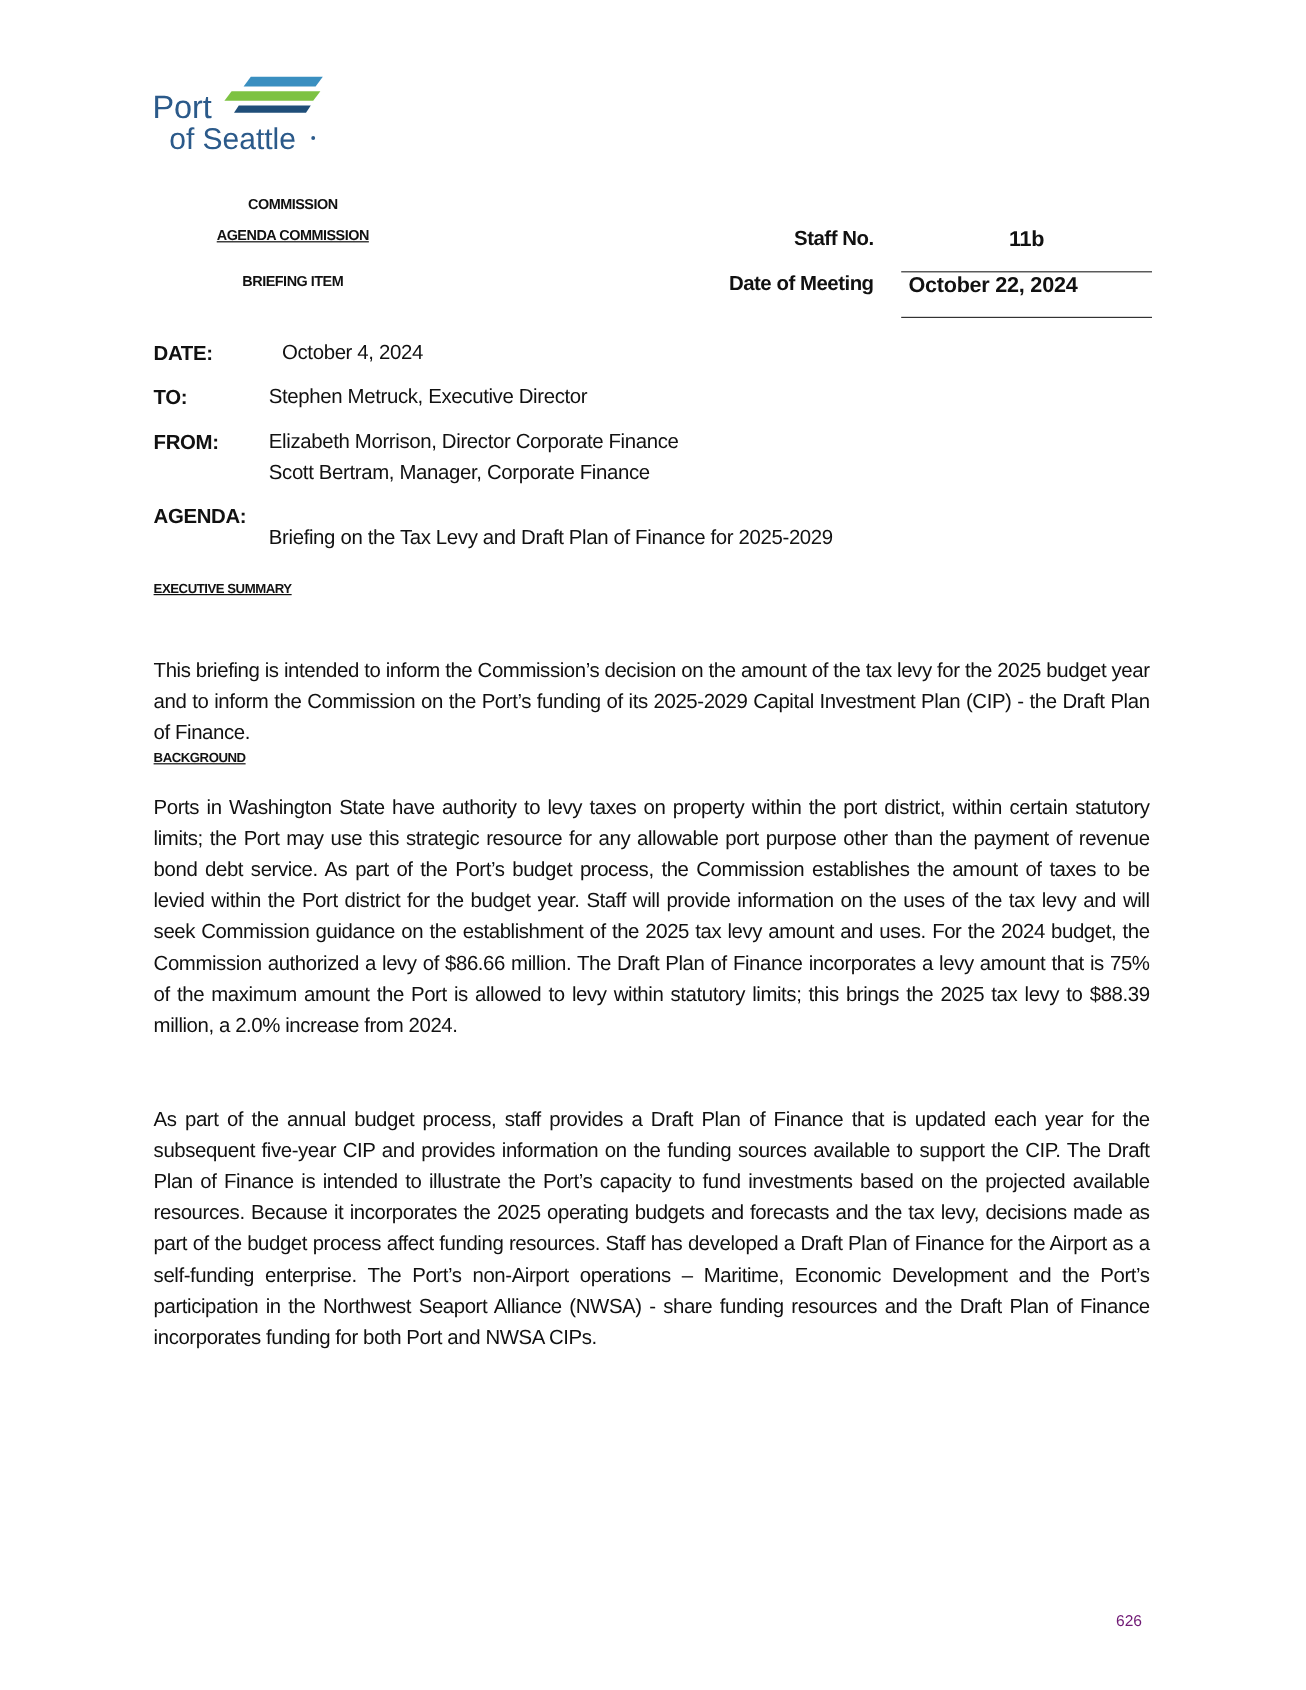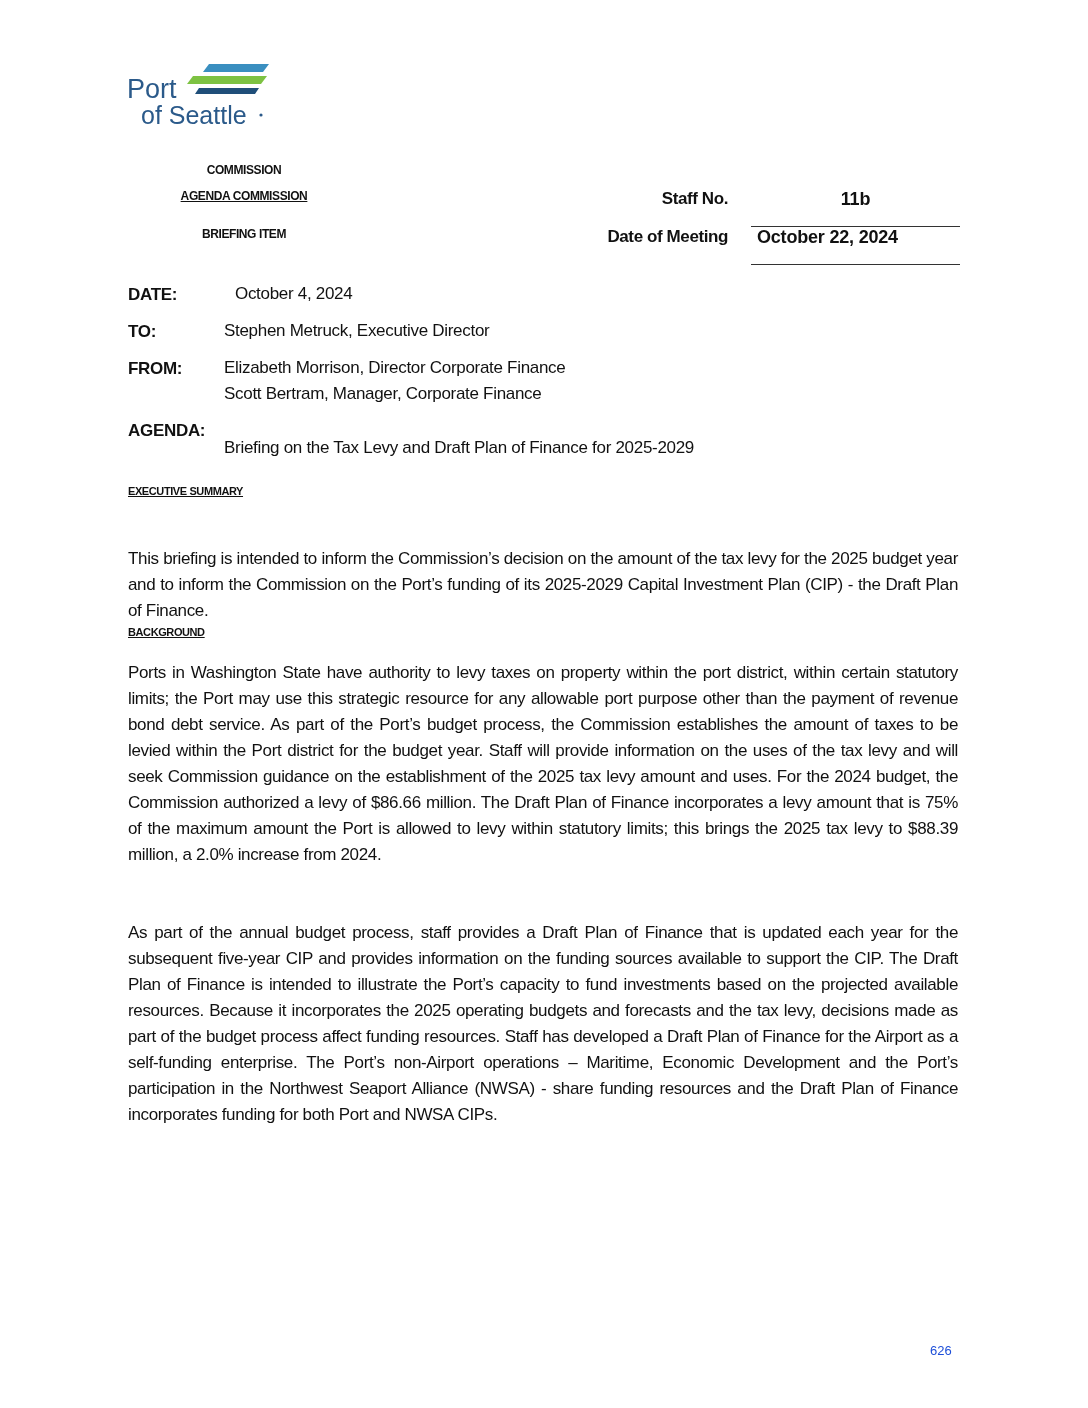--- a/index.html
+++ b/index.html
@@ -14,21 +14,21 @@
                letter-spacing: -0.4px; }
   .hdr-value { position: absolute; left: 751px; width: 209px; font-size: 18px;
                border-bottom: 1.5px solid #333; letter-spacing: -0.2px; padding-bottom: 16px; font-weight: bold; }
   .meta-row { position: absolute; left: 128px; font-size: 17px; letter-spacing: -0.3px; }
   .meta-row .k { position: absolute; left: 0; font-weight: bold; white-space: nowrap; }
   .meta-row .v { position: absolute; left: 96px; white-space: nowrap; line-height: 26px; }
   .section-head { position: absolute; left: 128px; font-weight: bold; font-size: 11px;
                   text-decoration: underline; letter-spacing: -0.4px; }
   .para { position: absolute; left: 128px; width: 830px; font-size: 17px; line-height: 26px;
           text-align: justify; letter-spacing: -0.35px; }
-  .page-num { position: absolute; left: 930px; top: 1343px; font-size: 13px; color: #1d4ed8; }
+  .page-num { position: absolute; left: 930px; top: 1343px; font-size: 13px; color: #701a75; }
 </style>
 </head>
 <body>
 
 <div class="logo">
   <svg width="145" height="64" viewBox="0 0 145 64">
     <polygon points="82,2 142,2 136,10 76,10" fill="#3a8fc0"></polygon>
     <polygon points="66,14 140,14 134,22 60,22" fill="#7dc242"></polygon>
     <polygon points="72,26 132,26 128,32 68,32" fill="#1f4e79"></polygon>
     <text x="0" y="36" font-family="Liberation Sans, sans-serif" font-size="27" fill="#2b5a8a">Port</text>

